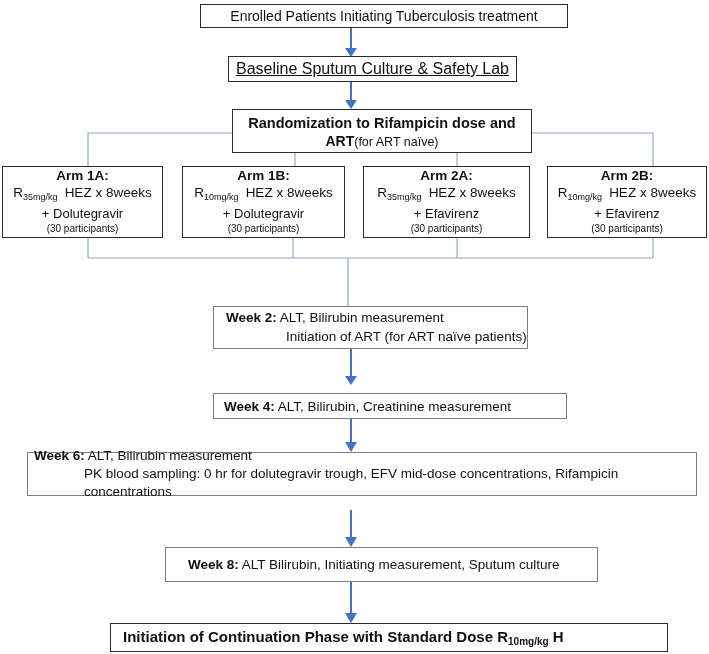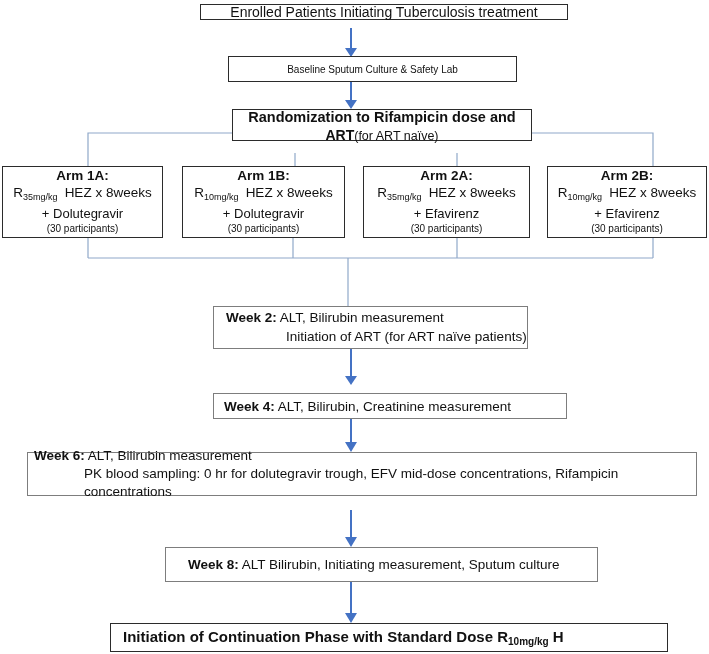--- a/index.html
+++ b/index.html
@@ -17,23 +17,23 @@
     background:#ffffff;
     border:1px solid #2b2b2b;
     box-sizing:border-box;
     z-index:1;
   }
   .node.gray{border-color:#7d7d7d;}
   .center{display:flex;align-items:center;justify-content:center;text-align:center;}
   .vcenter{display:flex;flex-direction:column;justify-content:center;}
   b,.b{font-weight:bold;}
   
-  #box-enrolled{left:200px;top:4px;width:368px;height:16px;font-size:14px;}
-  #box-baseline{left:228px;top:56px;width:289px;height:26px;font-size:10px;}
-  #box-randomization{left:232px;top:109px;width:300px;height:32px;border-width:1.5px;flex-direction:column;padding-top:2px;}
+  #box-enrolled{left:200px;top:4px;width:368px;height:24px;font-size:14px;}
+  #box-baseline{left:228px;top:56px;width:289px;height:26px;font-size:16px;text-decoration:underline;}
+  #box-randomization{left:232px;top:109px;width:300px;height:44px;border-width:1.5px;flex-direction:column;padding-top:2px;}
   #box-randomization .l1{font-weight:bold;font-size:14.5px;line-height:1.25;}
   #box-randomization .l2{font-size:12.5px;line-height:1.2;}
   #box-randomization .l2 .artb{font-weight:bold;font-size:14px;}
   
   .arm{top:166px;height:72px;text-align:center;}
   #arm-1a{left:2px;width:161px;}
   #arm-1b{left:182px;width:163px;}
   #arm-2a{left:363px;width:167px;}
   #arm-2b{left:547px;width:160px;}
   .arm .t{font-weight:bold;font-size:13.5px;line-height:17px;}

